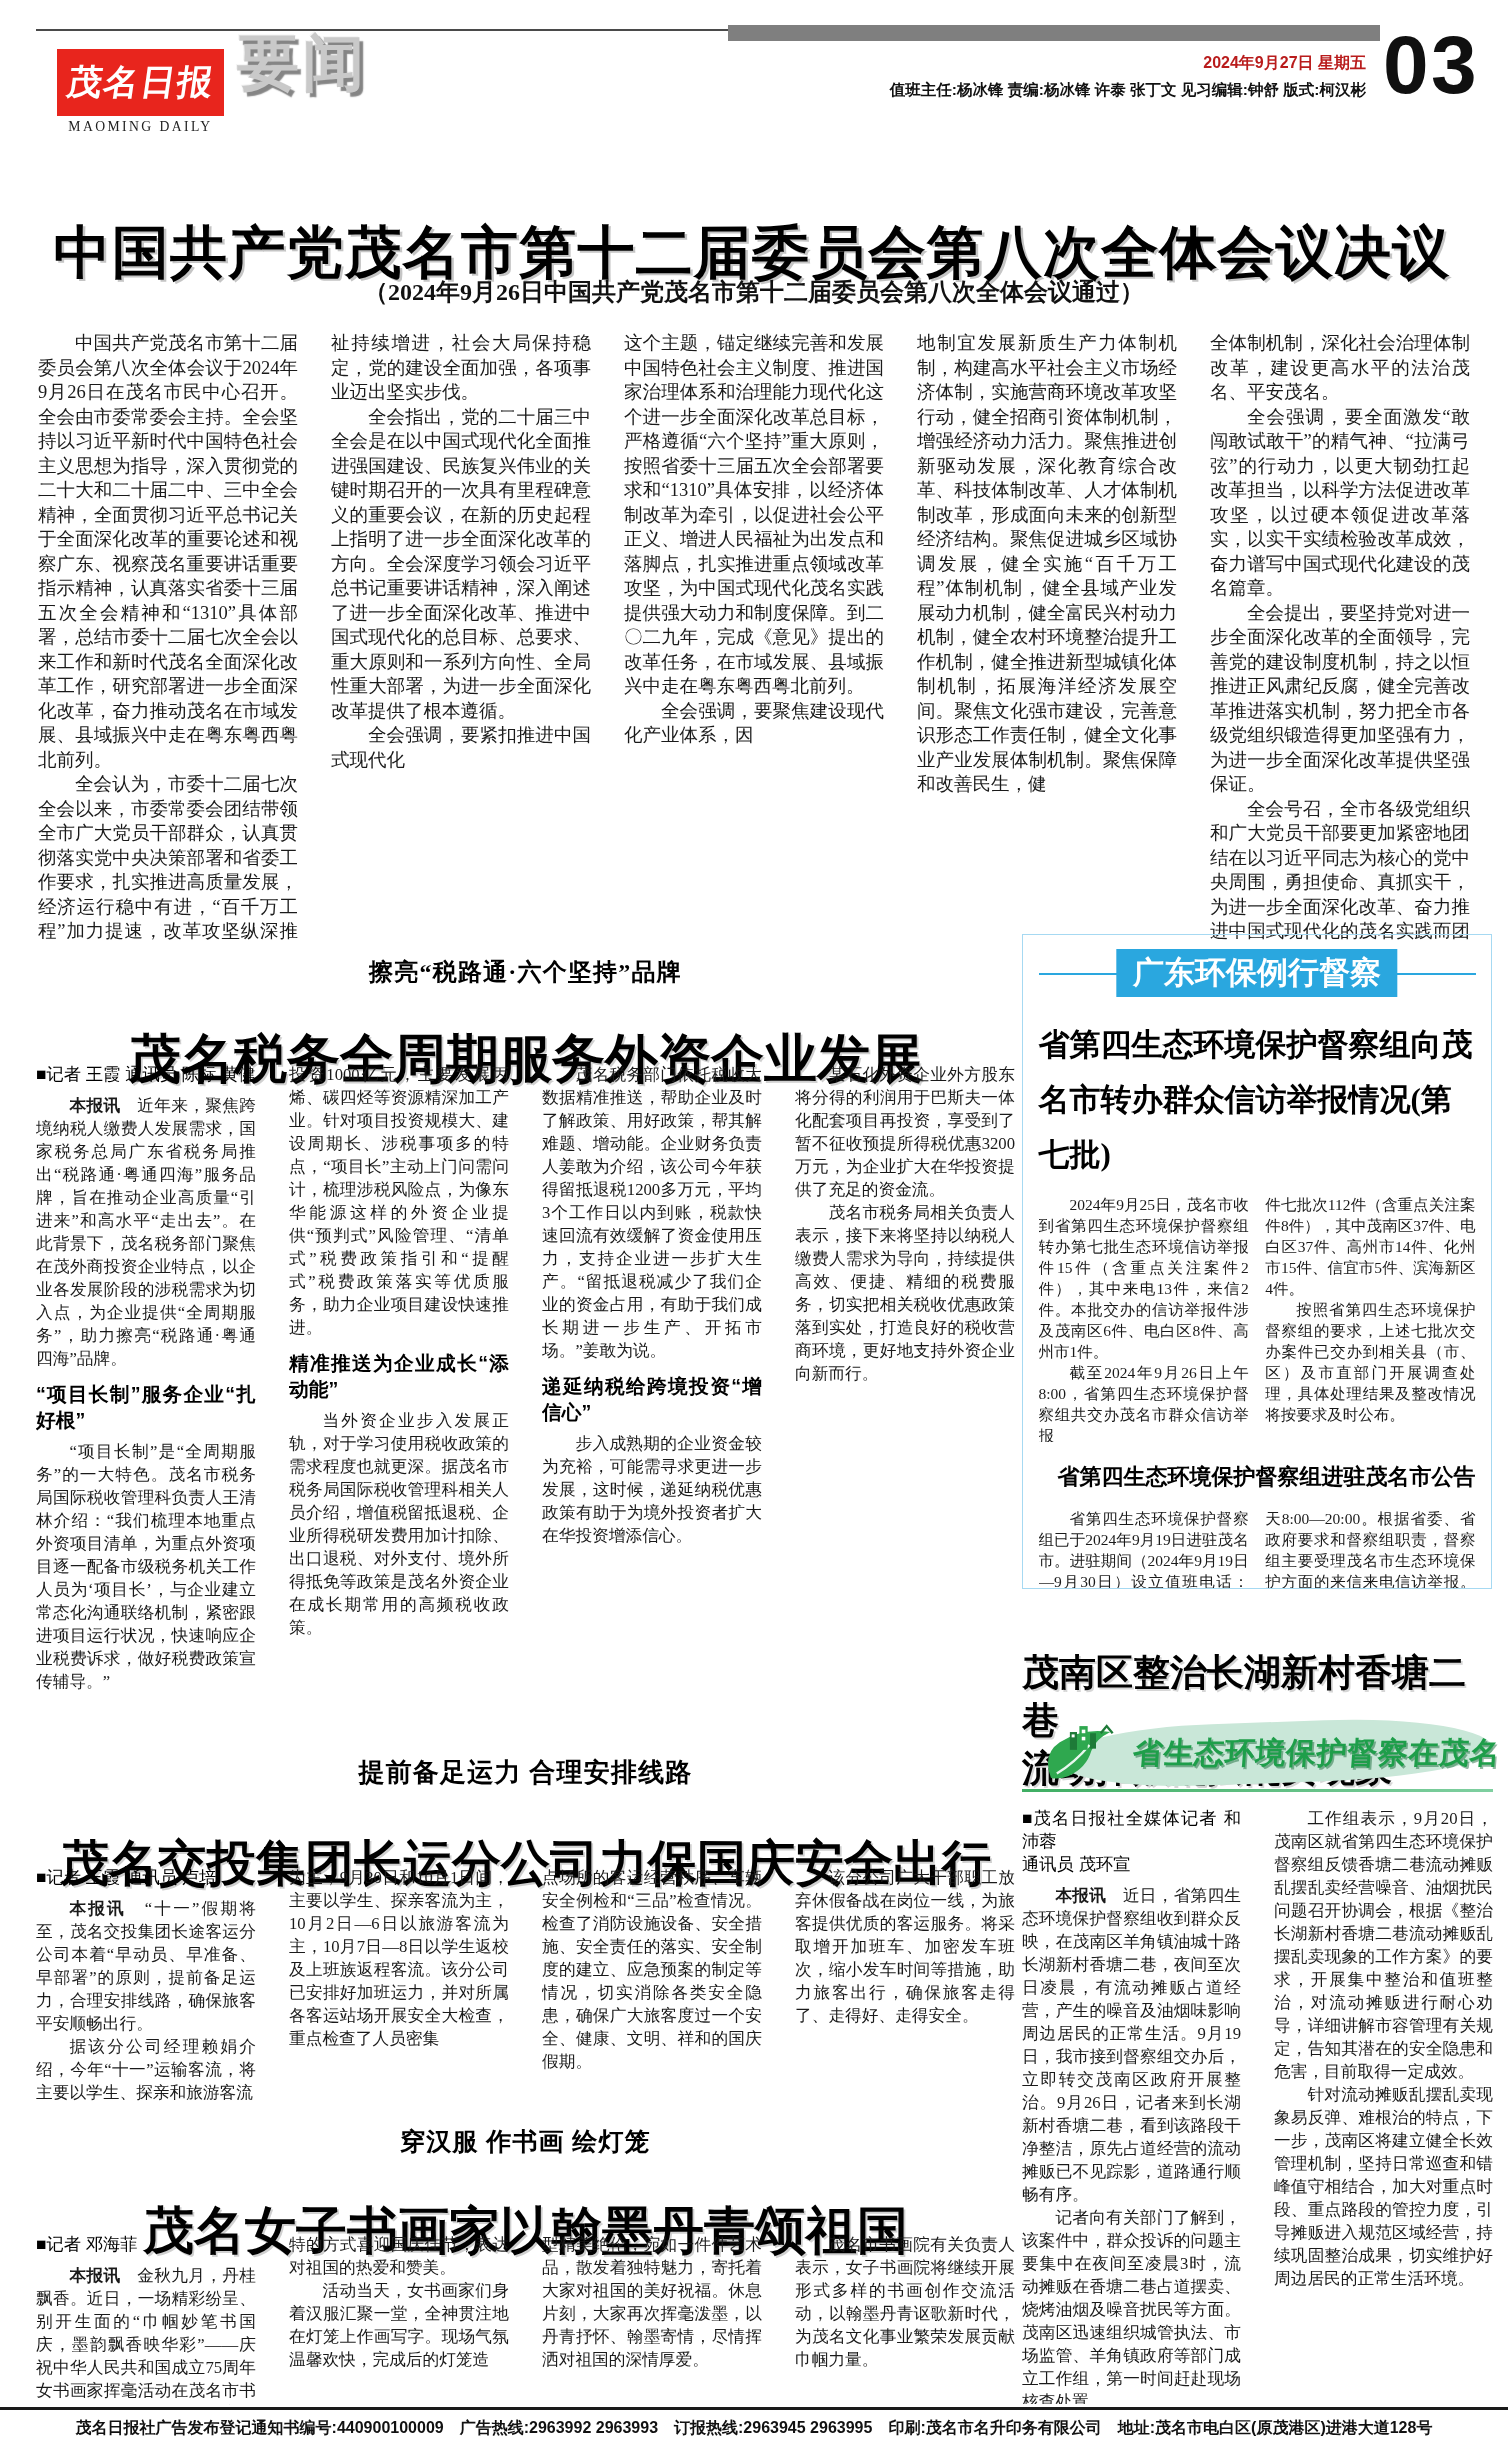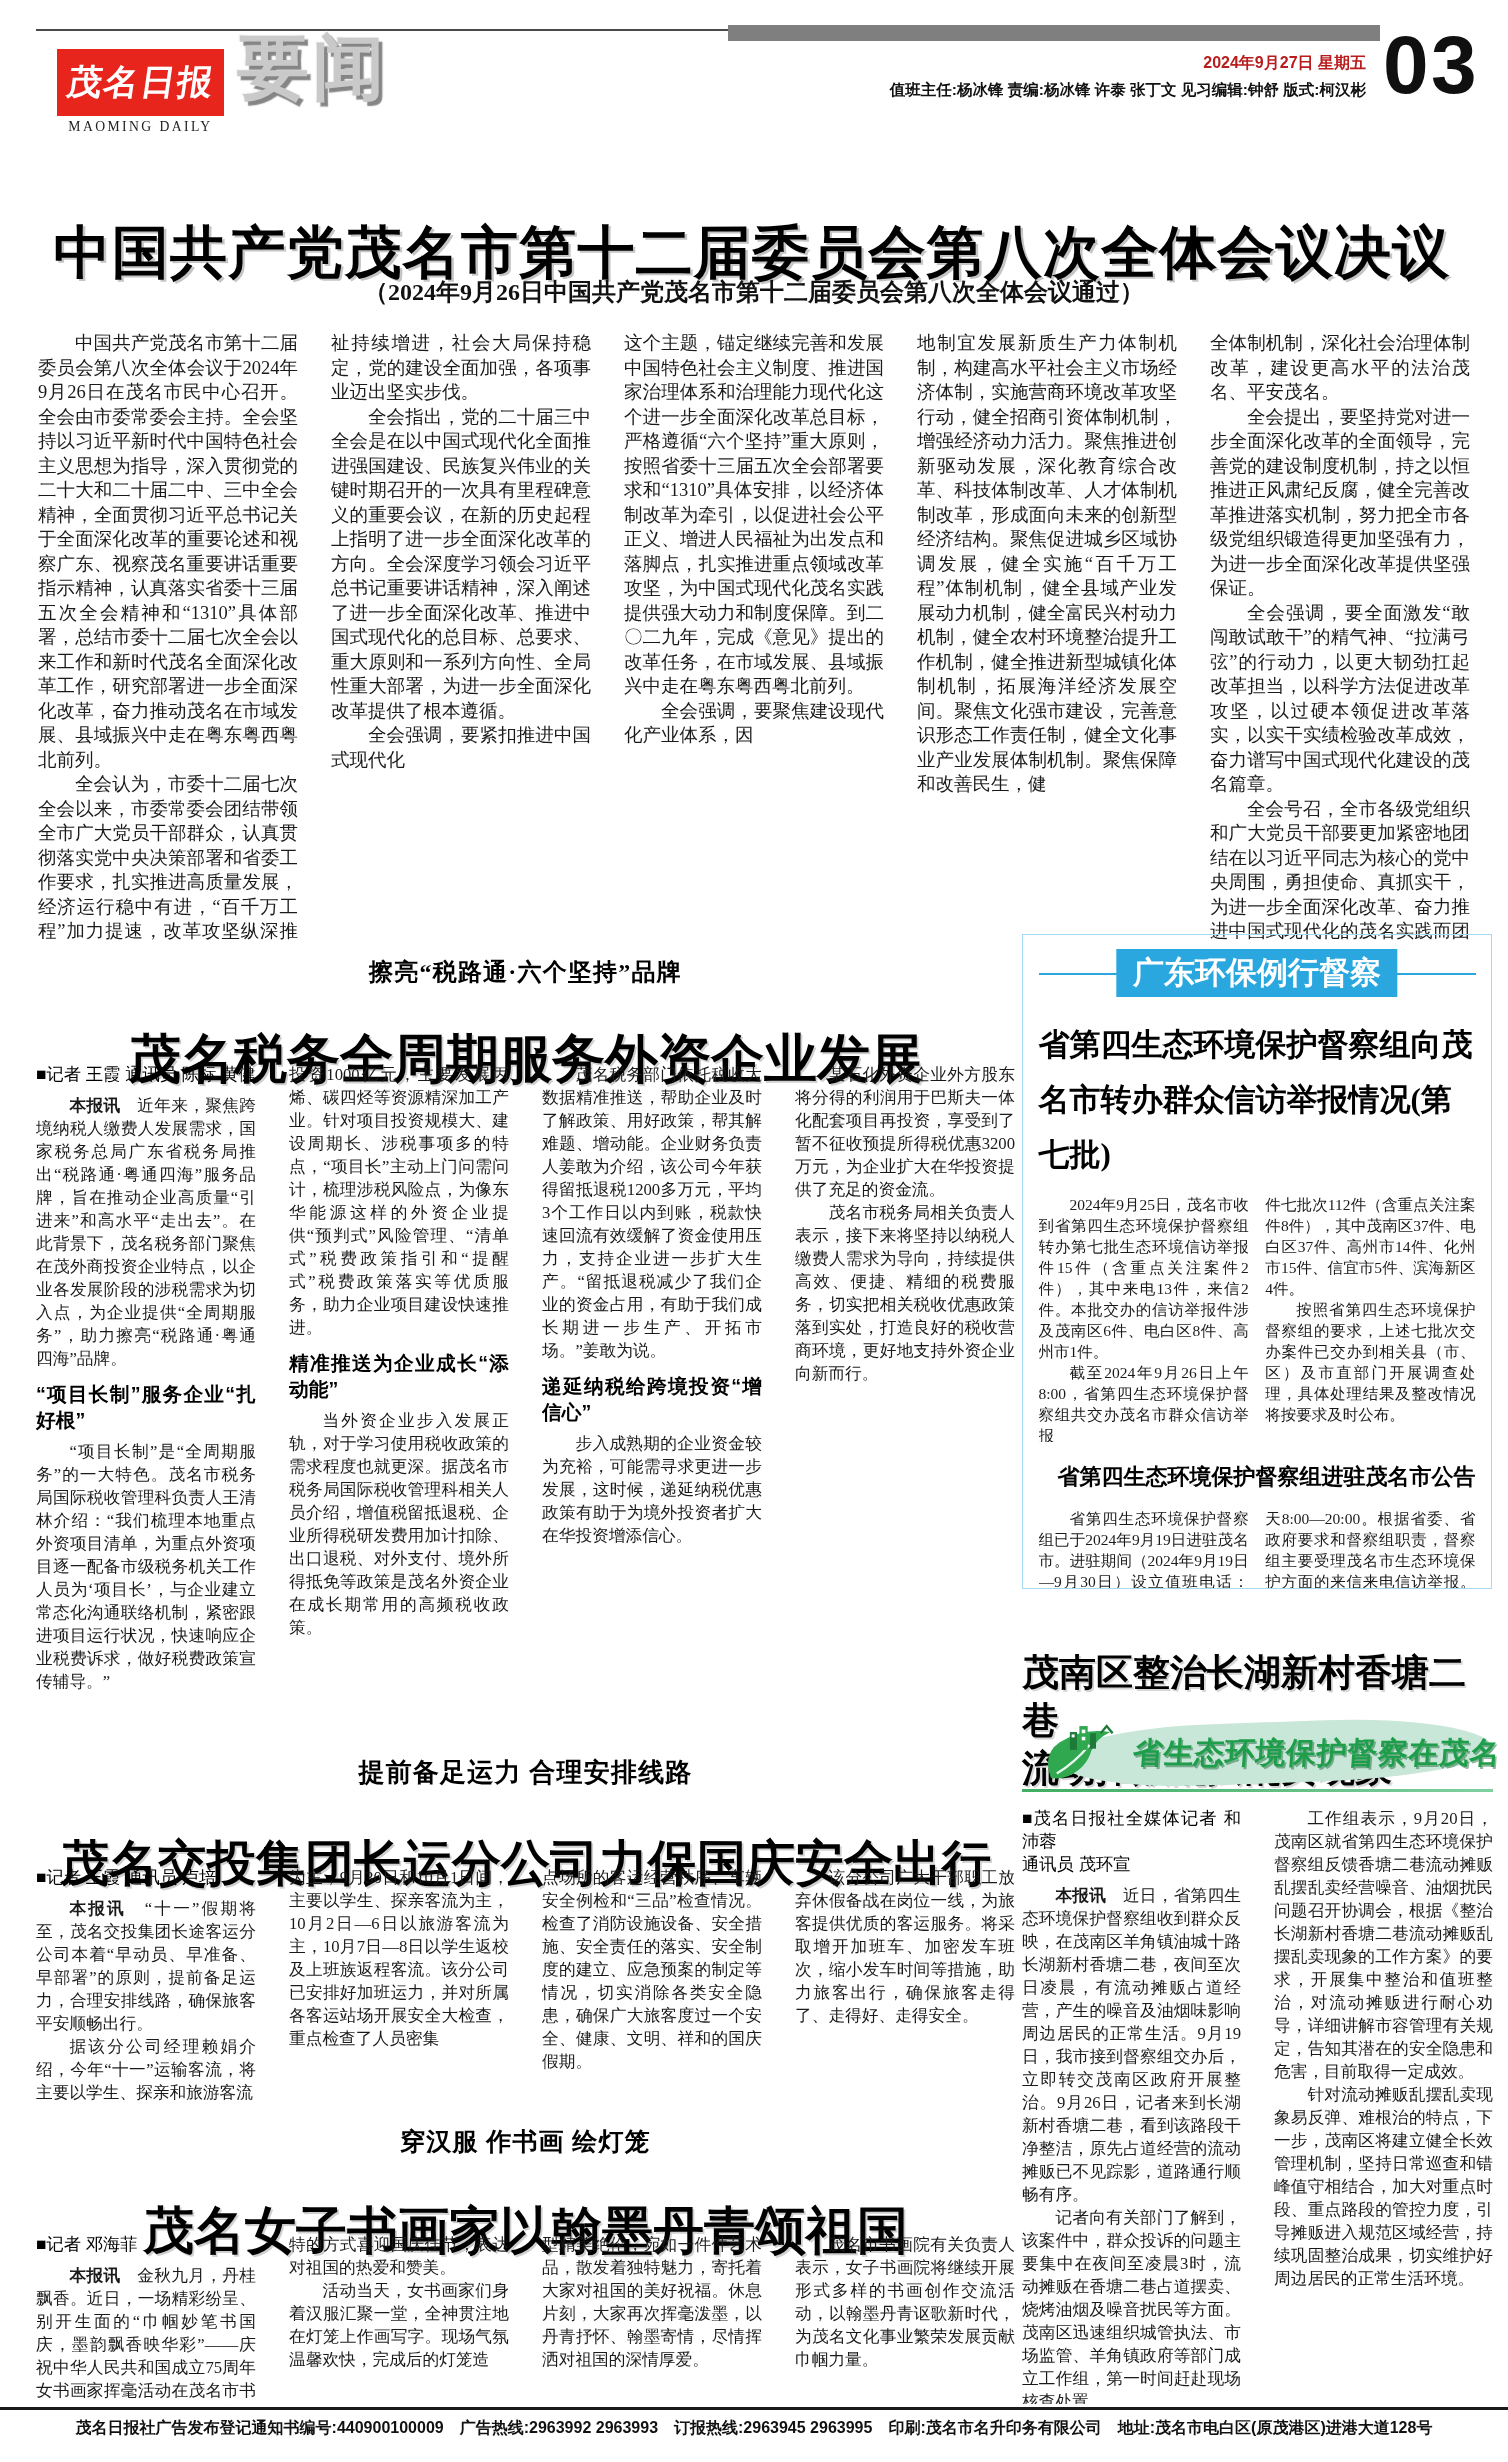--- a/index.html
+++ b/index.html
@@ -5,21 +5,21 @@
   html,body{margin:0;padding:0;background:#fff;}
   .page{position:relative;width:1508px;height:2462px;background:#fff;overflow:hidden;
         font-family:"Liberation Serif","DejaVu Serif",serif;color:#1a1a1a;}
   .abs{position:absolute;}
   
   .head-rule{left:36px;top:29px;width:692px;height:2.4px;background:#4a4a4a;}
   .head-bar{left:728px;top:25px;width:652px;height:15.5px;background:#7f7f7f;}
   .logo-box{left:57px;top:49px;width:167px;height:67px;background:#e8251d;display:flex;align-items:center;justify-content:center;}
   .logo-text{color:#fff;font-weight:900;font-size:35px;letter-spacing:1.8px;transform:skewX(-8deg);font-family:"Liberation Serif",serif;}
   .logo-sub{left:57px;top:119px;width:167px;text-align:center;font-size:13.7px;letter-spacing:2.4px;color:#222;font-family:"Liberation Serif",serif;}
-  .section-name{left:237px;top:29px;font-size:72px;line-height:1.1;font-weight:900;color:#c9c9c9;
+  .section-name{left:237px;top:29px;font-size:62px;line-height:1.1;font-weight:900;color:#c9c9c9;
     text-shadow:3.6px 3.6px 1.2px #858585,-1.2px -1.2px 0 #f4f4f4;letter-spacing:3.6px;font-family:"Liberation Serif",serif;}
   .head-right{right:142px;top:53px;text-align:right;font-family:"Liberation Sans","DejaVu Sans",sans-serif;}
   .date-line{font-size:16px;font-weight:700;color:#b91c1c;}
   .staff-line{font-size:15.5px;font-weight:700;color:#111;margin-top:6px;}
   .page-num{right:29px;top:18px;font-size:82px;font-weight:700;color:#101010;font-family:"Liberation Sans","DejaVu Sans",sans-serif;letter-spacing:2.4px;}
   
   .lead-headline{left:0;top:177px;width:1504px;text-align:center;font-size:57px;font-weight:900;color:#000;
      letter-spacing:1.2px;text-shadow:2.4px 2.4px 0 rgba(110,110,110,.4);}
   .lead-subhead{left:0;top:276px;width:1508px;text-align:center;font-size:24px;font-weight:600;color:#111;}
   .cols{display:flex;gap:33px;}
@@ -109,22 +109,22 @@
         </div>
       <div class="col cont">
           <p>这个主题，锚定继续完善和发展中国特色社会主义制度、推进国家治理体系和治理能力现代化这个进一步全面深化改革总目标，严格遵循“六个坚持”重大原则，按照省委十三届五次全会部署要求和“1310”具体安排，以经济体制改革为牵引，以促进社会公平正义、增进人民福祉为出发点和落脚点，扎实推进重点领域改革攻坚，为中国式现代化茂名实践提供强大动力和制度保障。到二〇二九年，完成《意见》提出的改革任务，在市域发展、县域振兴中走在粤东粤西粤北前列。</p>
           <p>全会强调，要聚焦建设现代化产业体系，因</p>
         </div>
       <div class="col cont">
           <p>地制宜发展新质生产力体制机制，构建高水平社会主义市场经济体制，实施营商环境改革攻坚行动，健全招商引资体制机制，增强经济动力活力。聚焦推进创新驱动发展，深化教育综合改革、科技体制改革、人才体制机制改革，形成面向未来的创新型经济结构。聚焦促进城乡区域协调发展，健全实施“百千万工程”体制机制，健全县域产业发展动力机制，健全富民兴村动力机制，健全农村环境整治提升工作机制，健全推进新型城镇化体制机制，拓展海洋经济发展空间。聚焦文化强市建设，完善意识形态工作责任制，健全文化事业产业发展体制机制。聚焦保障和改善民生，健</p>
         </div>
       <div class="col cont">
           <p>全体制机制，深化社会治理体制改革，建设更高水平的法治茂名、平安茂名。</p>
+          <p>全会强调，要全面激发“敢闯敢试敢干”的精气神、“拉满弓弦”的行动力，以更大韧劲扛起改革担当，以科学方法促进改革攻坚，以过硬本领促进改革落实，以实干实绩检验改革成效，奋力谱写中国式现代化建设的茂名篇章。</p>
           <p>全会提出，要坚持党对进一步全面深化改革的全面领导，完善党的建设制度机制，持之以恒推进正风肃纪反腐，健全完善改革推进落实机制，努力把全市各级党组织锻造得更加坚强有力，为进一步全面深化改革提供坚强保证。</p>
-          <p>全会强调，要全面激发“敢闯敢试敢干”的精气神、“拉满弓弦”的行动力，以更大韧劲扛起改革担当，以科学方法促进改革攻坚，以过硬本领促进改革落实，以实干实绩检验改革成效，奋力谱写中国式现代化建设的茂名篇章。</p>
           <p>全会号召，全市各级党组织和广大党员干部要更加紧密地团结在以习近平同志为核心的党中央周围，勇担使命、真抓实干，为进一步全面深化改革、奋力推进中国式现代化的茂名实践而团结奋斗。</p>
         </div>
     </div>
   </section>
 
   <section>
     <div class="abs kicker tax-kicker">擦亮“税路通·六个坚持”品牌</div>
     <h2 class="abs big-head tax-headline">茂名税务全周期服务外资企业发展</h2>
     <div class="abs tax-body cols">
       <div class="col">

